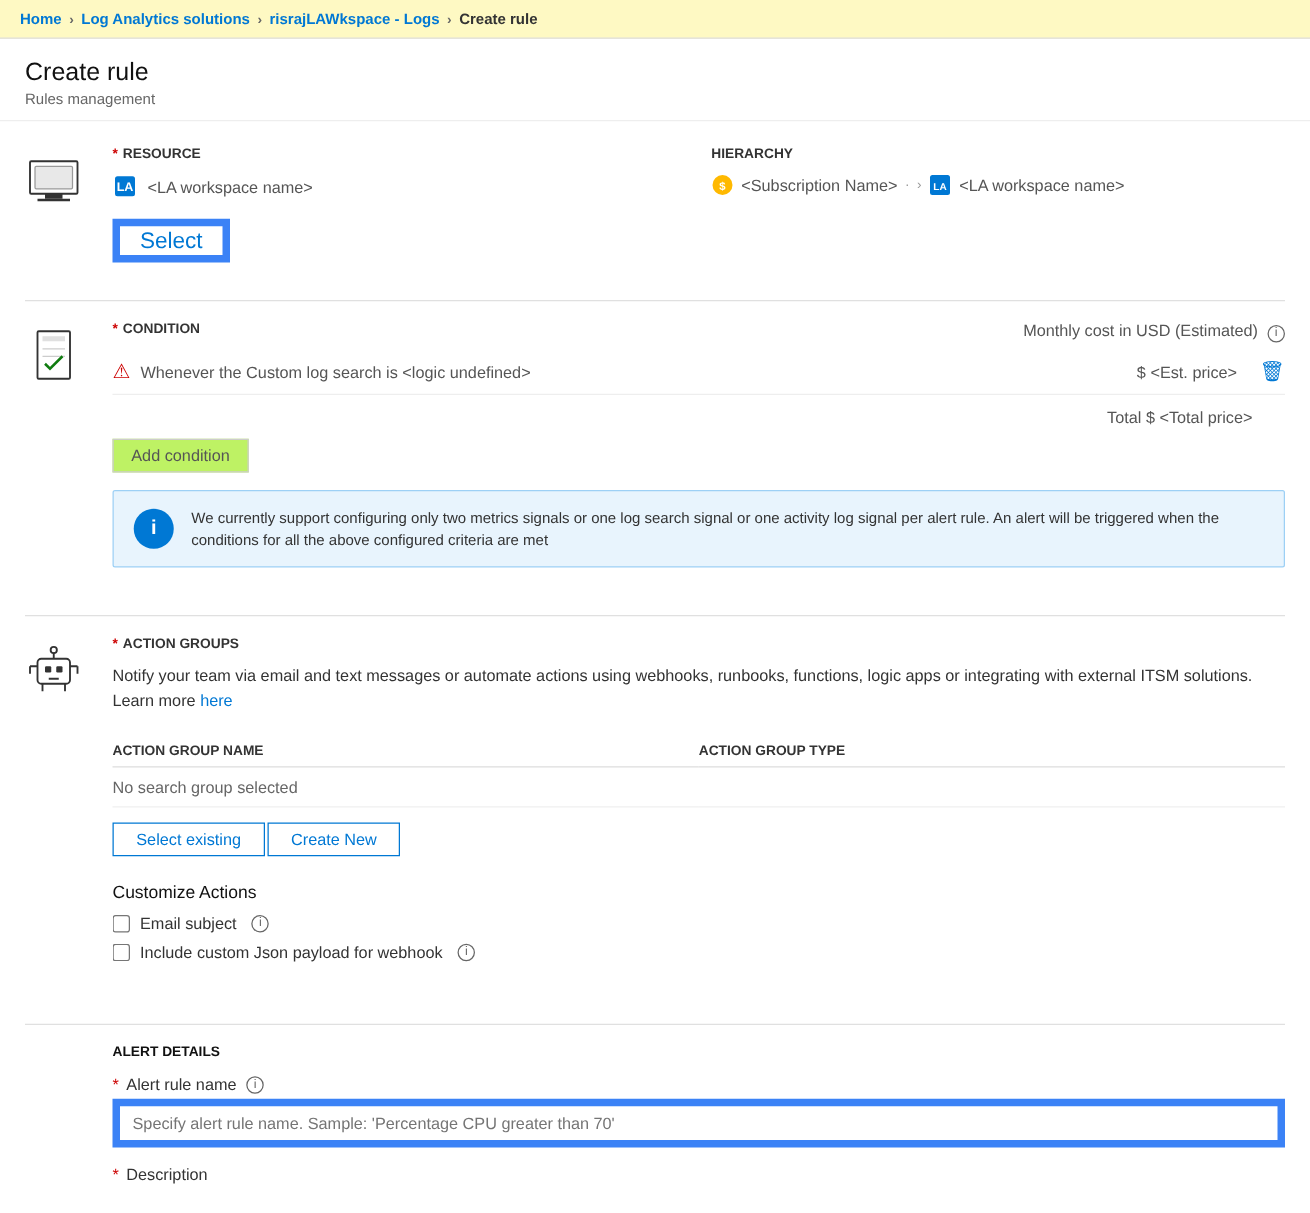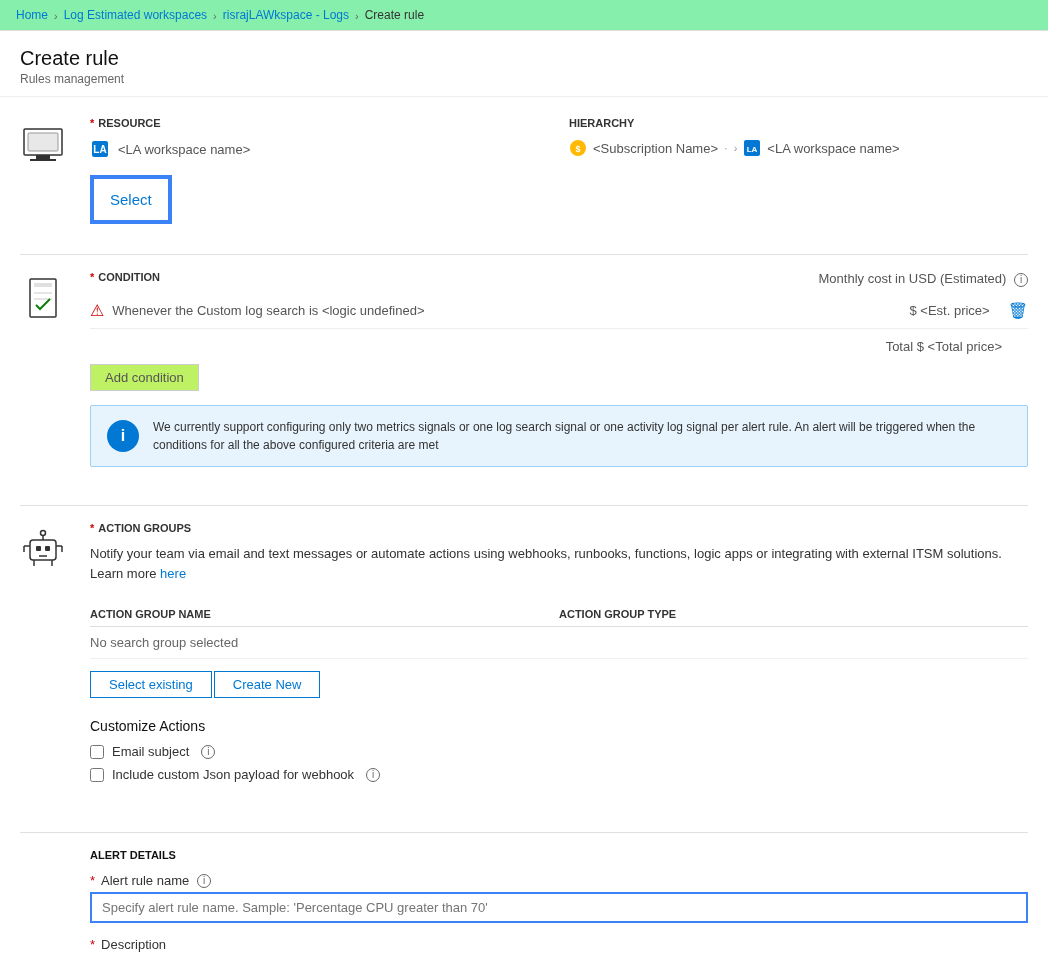--- a/index.html
+++ b/index.html
@@ -1,18 +1,18 @@
 <!DOCTYPE html>
 <html><head>
   <meta charset="utf-8">
   <style>
     * { box-sizing: border-box; margin: 0; padding: 0; }
     body { font-family: 'Segoe UI', Arial, sans-serif; font-size: 13px; color: #333; background: #fff; }
     
-    .breadcrumb { display: flex; align-items: flex-end; padding: 8px 16px; background: #86efac; border-bottom: 1px solid #ddd; font-size: 12px; }
+    .breadcrumb { display: flex; align-items: flex-end; padding: 8px 16px; background: #fef9c3; border-bottom: 1px solid #ddd; font-size: 12px; font-weight: bold; }
     .breadcrumb a { color: #0078d4; text-decoration: none; }
     .breadcrumb-sep { margin: 0 6px; color: #666; font-size: 11px; }
     .breadcrumb-current { color: #333; }
     
     .page-header { padding: 16px 20px 10px 20px; border-bottom: 1px solid #eee; }
     .page-title { font-size: 20px; font-weight: 300; color: #111; }
     .page-subtitle { font-size: 12px; color: #666; margin-top: 2px; }
     
     .main-content { padding: 20px; max-width: 1048px; overflow-y: auto; }
     
@@ -26,21 +26,21 @@
     .resource-row { display: flex; align-items: center; gap: 8px; margin-bottom: 8px; }
     .resource-name { color: #555; font-size: 13px; }
     
     .hierarchy-section { display: flex; align-items: flex-start; gap: 20px; width: 100%; }
     .hierarchy-left { flex: 1; }
     .hierarchy-right { flex: 1; }
     .hierarchy-label { font-size: 11px; font-weight: 600; text-transform: uppercase; color: #333; margin-bottom: 10px; }
     .hierarchy-path { display: flex; align-items: center; gap: 6px; font-size: 13px; color: #555; }
     .hierarchy-sep { color: #999; font-size: 11px; }
     
-    .select-btn { padding: 12px 16px; border: 4px solid #3b82f6; background: #fff; color: #0078d4; cursor: pointer; font-size: 15px; margin-top: 8px; }
+    .select-btn { padding: 1px 16px; border: 6px solid #3b82f6; background: #fff; color: #0078d4; cursor: pointer; font-size: 18px; margin-top: 8px; }
     
     .divider { border: none; border-top: 1px solid #e0e0e0; margin: 8px 0 16px 0; }
     
     .condition-row { display: flex; align-items: center; padding: 8px 0; border-bottom: 1px solid #eee; margin-bottom: 4px; }
     .condition-text { flex: 1; display: flex; align-items: center; gap: 8px; color: #555; }
     .condition-cost { display: flex; align-items: center; gap: 18px; color: #555; font-size: 13px; }
     .cost-value { min-width: 120px; text-align: right; }
     .delete-icon { color: #0078d4; cursor: pointer; font-size: 16px; }
     
     .total-row { text-align: right; padding: 6px 26px 10px 0; font-size: 13px; color: #555; }
@@ -69,33 +69,33 @@
     .customize-title { font-size: 14px; font-weight: 500; color: #111; margin-bottom: 10px; }
     .checkbox-row { display: flex; align-items: center; gap: 8px; margin-bottom: 8px; }
     .checkbox-row input[type=checkbox] { width: 14px; height: 14px; }
     .checkbox-label { font-size: 13px; color: #333; }
     .info-circle { display: inline-flex; align-items: center; justify-content: center; width: 14px; height: 14px; border-radius: 50%; border: 1px solid #666; color: #666; font-size: 10px; cursor: pointer; margin-left: 4px; }
     
     .alert-details { }
     .alert-section-label { font-size: 11px; font-weight: 700; text-transform: uppercase; color: #111; margin-bottom: 12px; }
     .field-label { font-size: 13px; color: #333; margin-bottom: 4px; display: flex; align-items: center; gap: 4px; }
     .field-label .required-star { margin-right: 2px; }
-    .text-input { width: 100%; padding: 6px 10px; border: 2px solid #3b82f6; font-size: 13px; color: #888; outline: none; margin-bottom: 14px; }
+    .text-input { width: 100%; padding: 6px 10px; border: 6px solid #3b82f6; font-size: 13px; color: #888; outline: none; margin-bottom: 14px; }
     
     .cost-section { display: flex; justify-content: space-between; align-items: flex-start; width: 100%; }
     
     .monthly-cost-header { font-size: 13px; color: #555; font-weight: 500; text-align: right; }
   </style>
 </head>
 <body>
 
 <div class="breadcrumb">
   <a>Home</a>
   <span class="breadcrumb-sep">›</span>
-  <a>Log Estimated workspaces</a>
+  <a>Log Analytics solutions</a>
   <span class="breadcrumb-sep">›</span>
   <a>risrajLAWkspace - Logs</a>
   <span class="breadcrumb-sep">›</span>
   <span class="breadcrumb-current">Create rule</span>
 </div>
 
 <div class="page-header">
   <div class="page-title">Create rule</div>
   <div class="page-subtitle">Rules management</div>
 </div>

